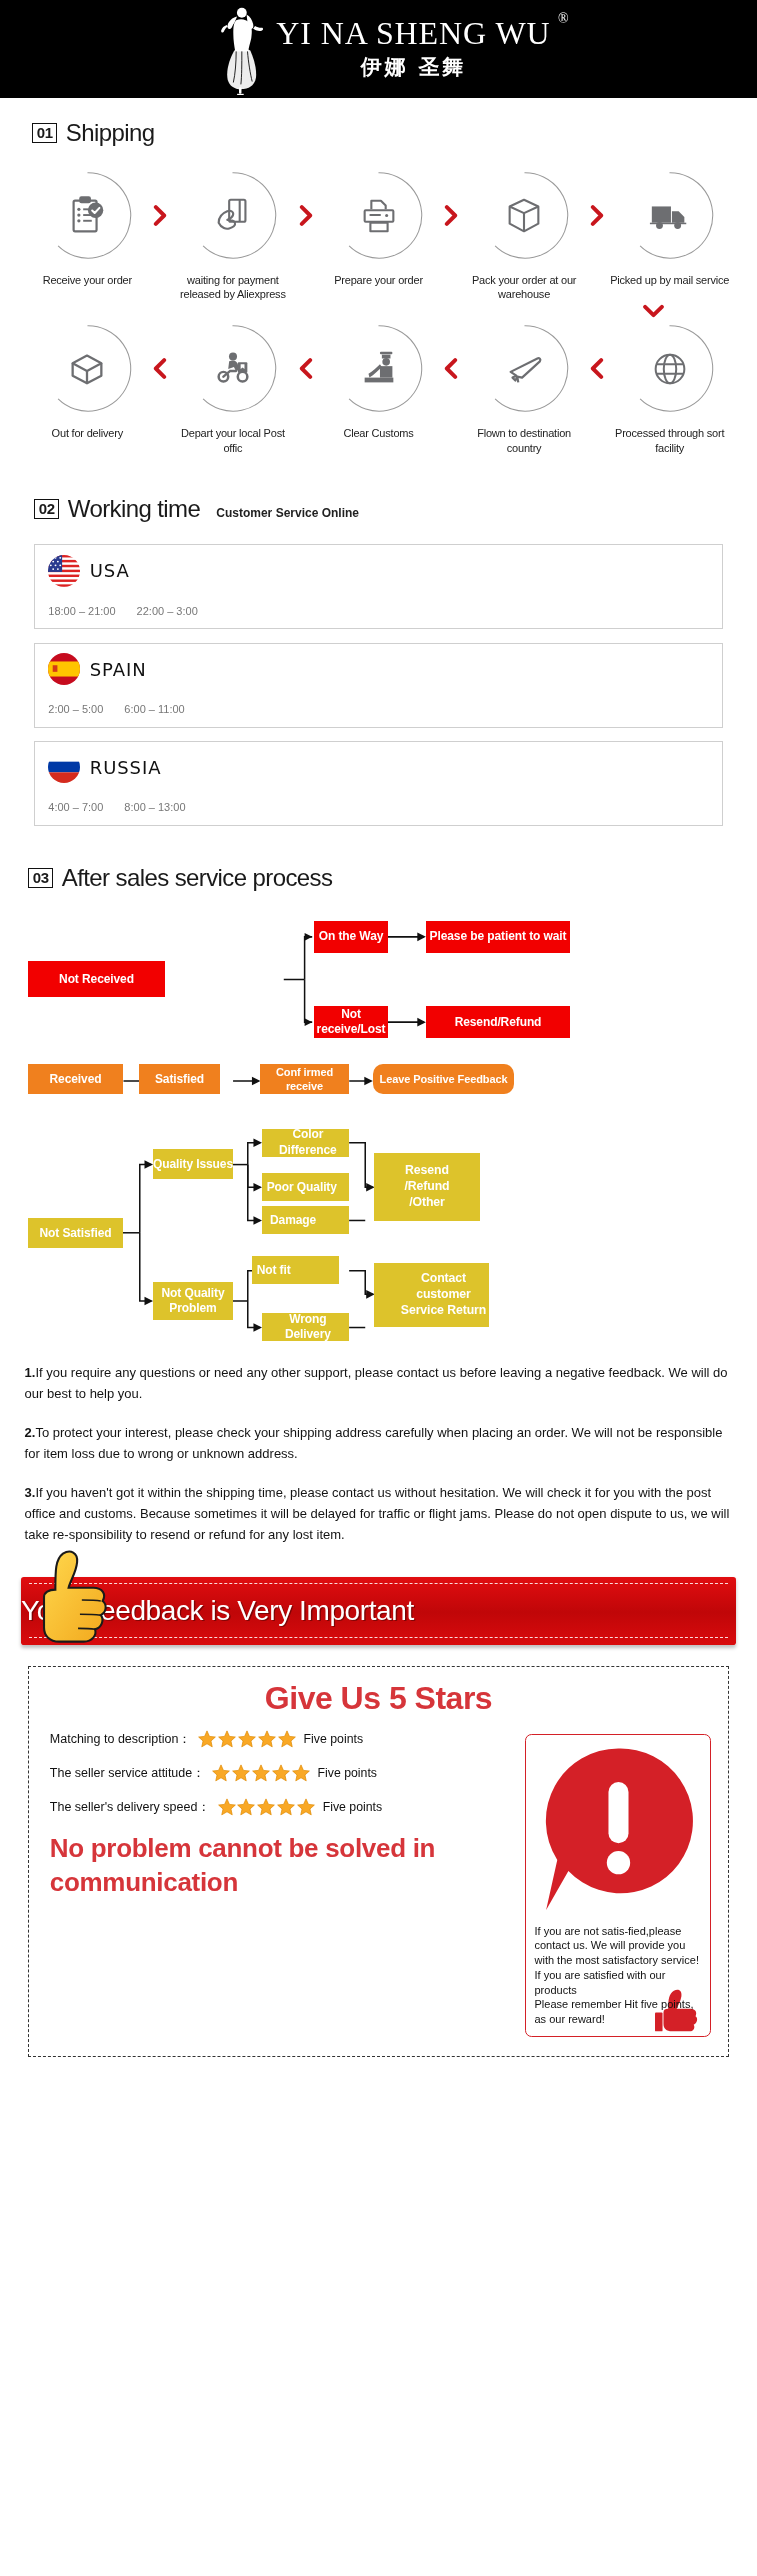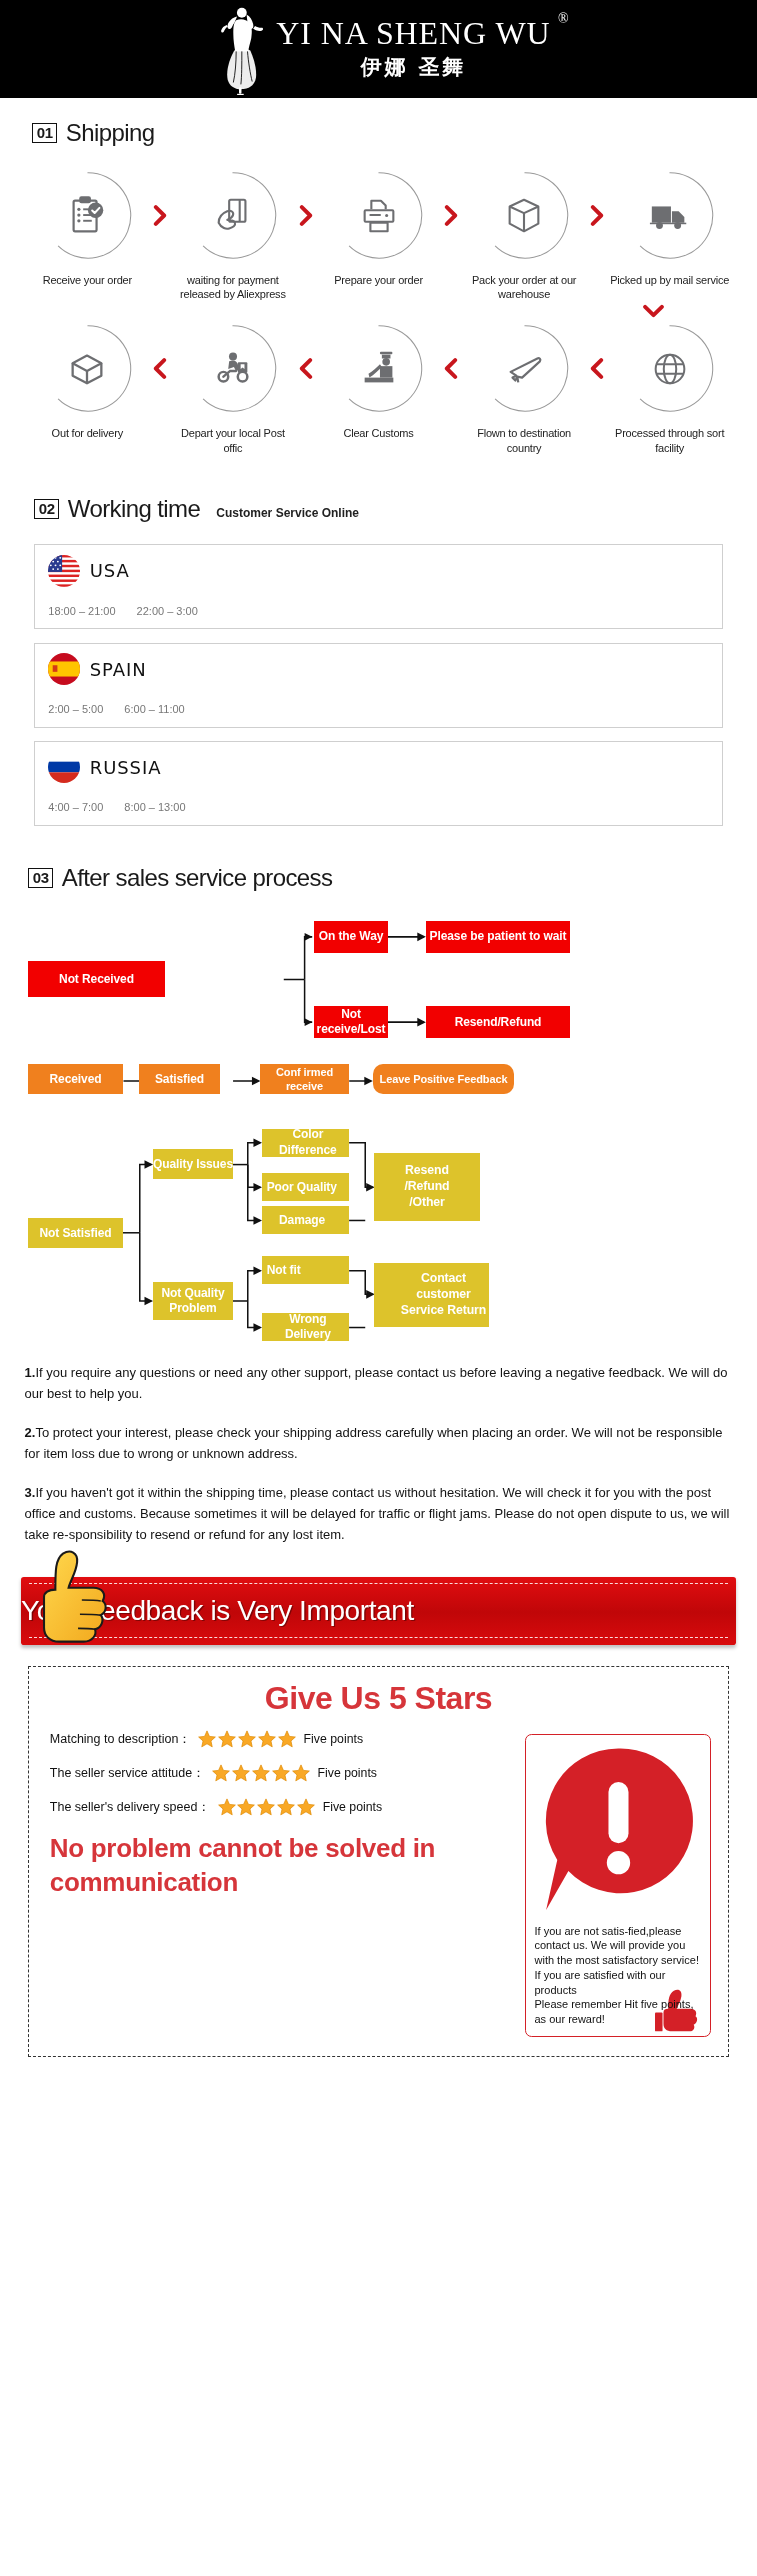--- a/index.html
+++ b/index.html
@@ -613,22 +613,22 @@
           <path d="M366 70 l-9 -4.5 v9 z"></path>
             <path d="M366 183 l-9 -4.5 v9 z"></path>
         </g>
       </svg>
       <div class="fbox yellow" style="left:0px; top:97px; width:95px; height:30px;">Not Satisfied</div>
       <div class="fbox yellow" style="left:125px; top:28px; width:80px; height:30px;">Quality Issues</div>
       <div class="fbox yellow" style="left:125px; top:161px; width:80px; height:38px; white-space:pre-line;">Not Quality
 Problem</div>
       <div class="fbox yellow" style="left:234px; top:7.6px; width:87px; height:28px; justify-content:flex-start; padding-left:4.7px;">Color Difference</div>
       <div class="fbox yellow" style="left:234px; top:52px; width:87px; height:28px; justify-content:flex-start; padding-left:4.7px;">Poor Quality</div>
-      <div class="fbox yellow" style="left:234px; top:85px; width:87px; height:28px; justify-content:flex-start; padding-left:17px;">Damage</div>
-      <div class="fbox yellow" style="left:234px; top:135px; width:87px; height:28px; justify-content:flex-start; padding-left:4.7px;">Not fit</div>
+      <div class="fbox yellow" style="left:234px; top:85px; width:87px; height:28px; justify-content:flex-start; padding-left:8px;">Damage</div>
+      <div class="fbox yellow" style="left:224px; top:135px; width:87px; height:28px; justify-content:flex-start; padding-left:4.7px;">Not fit</div>
       <div class="fbox yellow" style="left:234px; top:192px; width:87px; height:28px; justify-content:flex-start; padding-left:4.7px;">Wrong Delivery</div>
       <div class="fbox yellow" style="left:346px; top:32px; width:106px; height:68px; white-space:pre-line; font-size:12.3px; align-items:center;">Resend
 /Refund
 /Other</div>
       <div class="fbox yellow" style="left:346px; top:142px; width:115px; height:64px; white-space:pre-line; font-size:12.3px;padding-left:24px;">Contact customer
 Service Return</div>
     </div>
   </div>
 
   <div class="notes">

